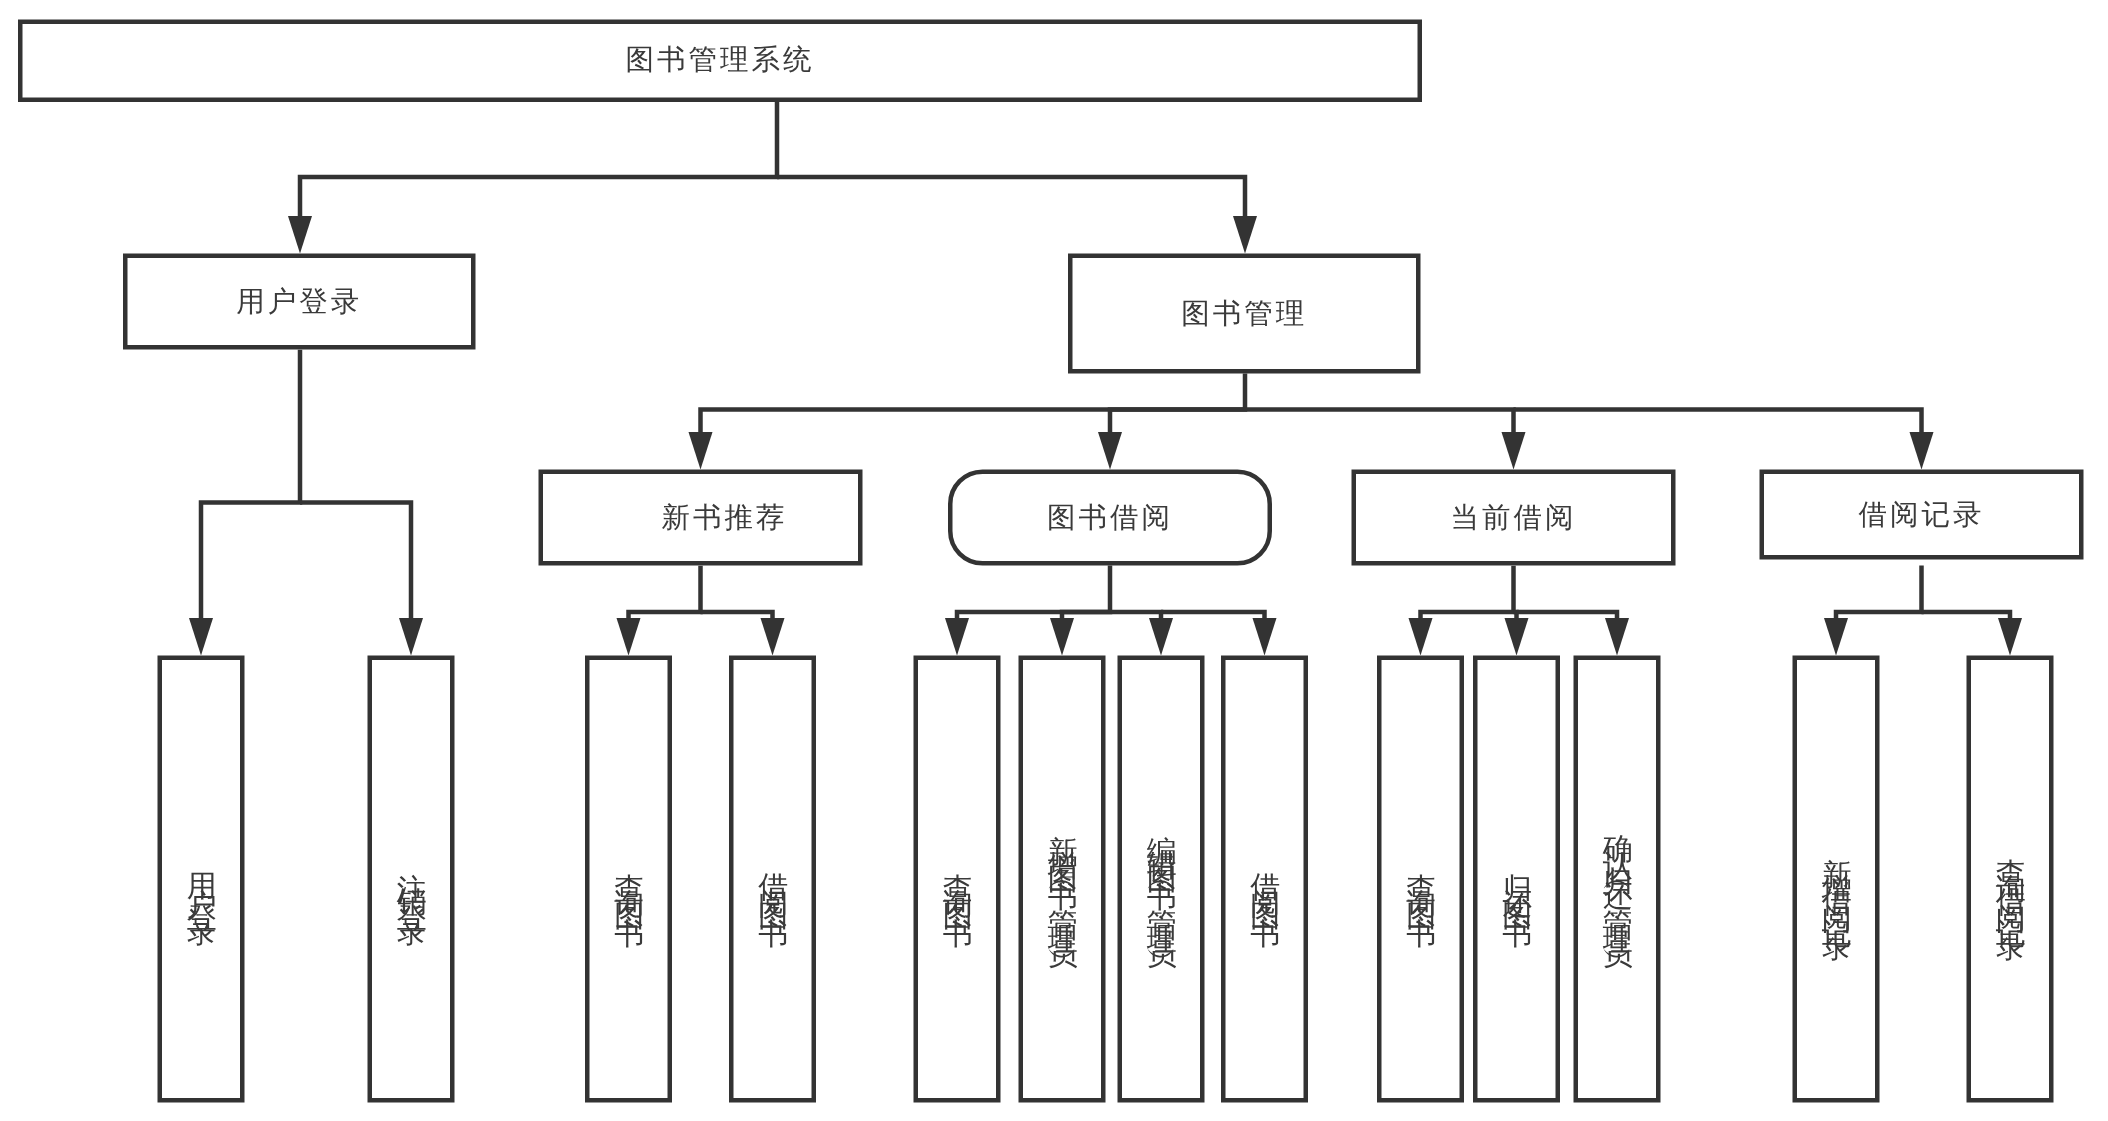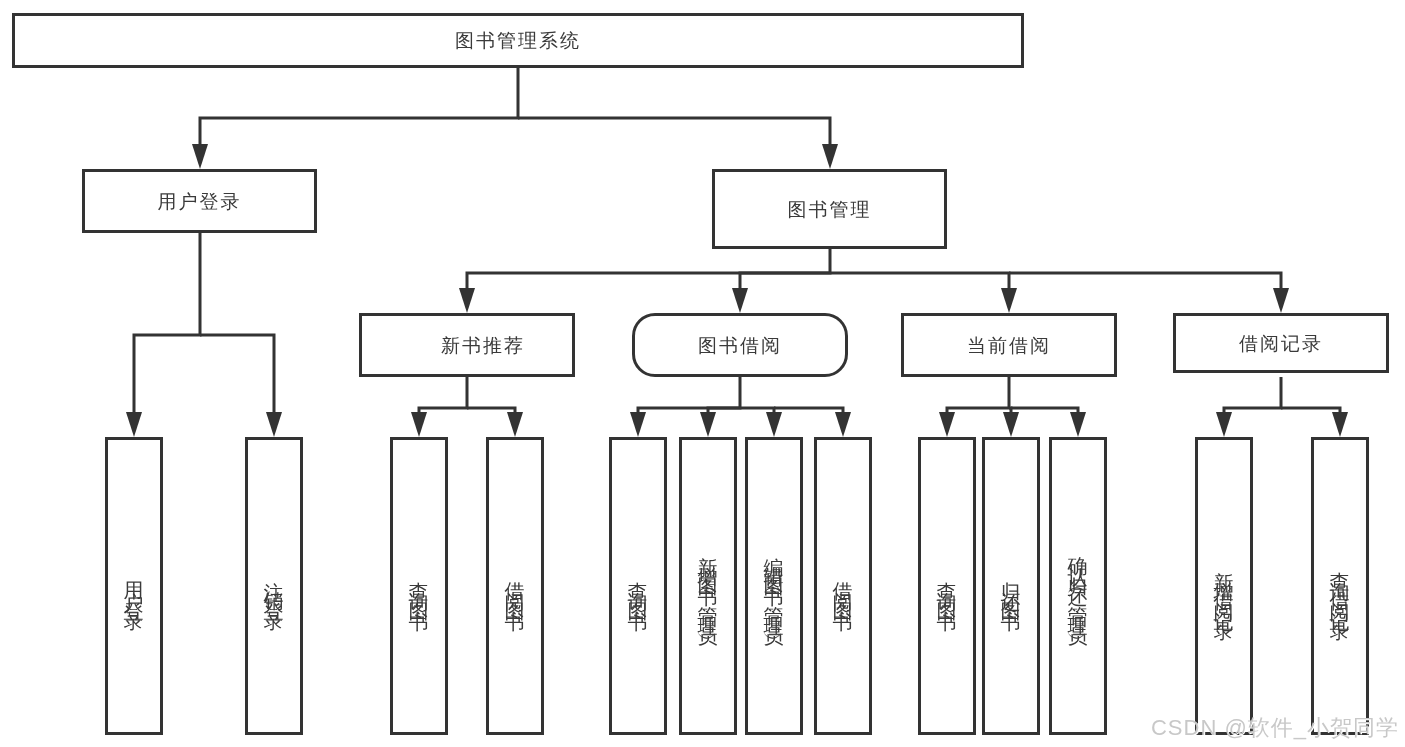--- a/index.html
+++ b/index.html
@@ -114,21 +114,21 @@
     </g>
 
     <g>
       <polyline points="1281,377 1281,408 1224,408 1224,420"></polyline>
       <polyline points="1281,408 1340,408 1340,420"></polyline>
       <polygon points="1216,412 1232,412 1224,437"></polygon>
       <polygon points="1332,412 1348,412 1340,437"></polygon>
     </g>
   </svg>
 
-  <div class="node h" style="left:12px; top:13px; width:1012px; height:55px;">图书管理系统</div>
+  <div class="node h" style="left:12px; top:13px; width:936px; height:55px;">图书管理系统</div>
 
   <div class="node h" style="left:82px; top:169px; width:235px; height:64px;">用户登录</div>
   <div class="node h" style="left:712px; top:169px; width:235px; height:80px;">图书管理</div>
 
   <div class="node h" style="left:359px; top:313px; width:216px; height:64px;padding-left:32px;">新书推荐</div>
   <div class="node h" style="left:632px; top:313px; width:216px; height:64px;border-radius:23px;">图书借阅</div>
   <div class="node h" style="left:901px; top:313px; width:216px; height:64px;">当前借阅</div>
   <div class="node h" style="left:1173px; top:313px; width:216px; height:60px;">借阅记录</div>
 
   <div class="node v" style="left:105px; top:437px; width:58px; height:298px;">用户登录</div>
@@ -142,15 +142,14 @@
   <div class="node v" style="left:745px; top:437px; width:58px; height:298px;">编辑图书（管理员）</div>
   <div class="node v" style="left:814px; top:437px; width:58px; height:298px;">借阅图书</div>
 
   <div class="node v" style="left:918px; top:437px; width:58px; height:298px;">查询图书</div>
   <div class="node v" style="left:982px; top:437px; width:58px; height:298px;">归还图书</div>
   <div class="node v" style="left:1049px; top:437px; width:58px; height:298px;">确认归还（管理员）</div>
 
   <div class="node v" style="left:1195px; top:437px; width:58px; height:298px;">新增借阅记录</div>
   <div class="node v" style="left:1311px; top:437px; width:58px; height:298px;">查询借阅记录</div>
 
-  <div id="watermark">CSDN @软件_小贺同学</div>
 
 </div>
 
 </body></html>

